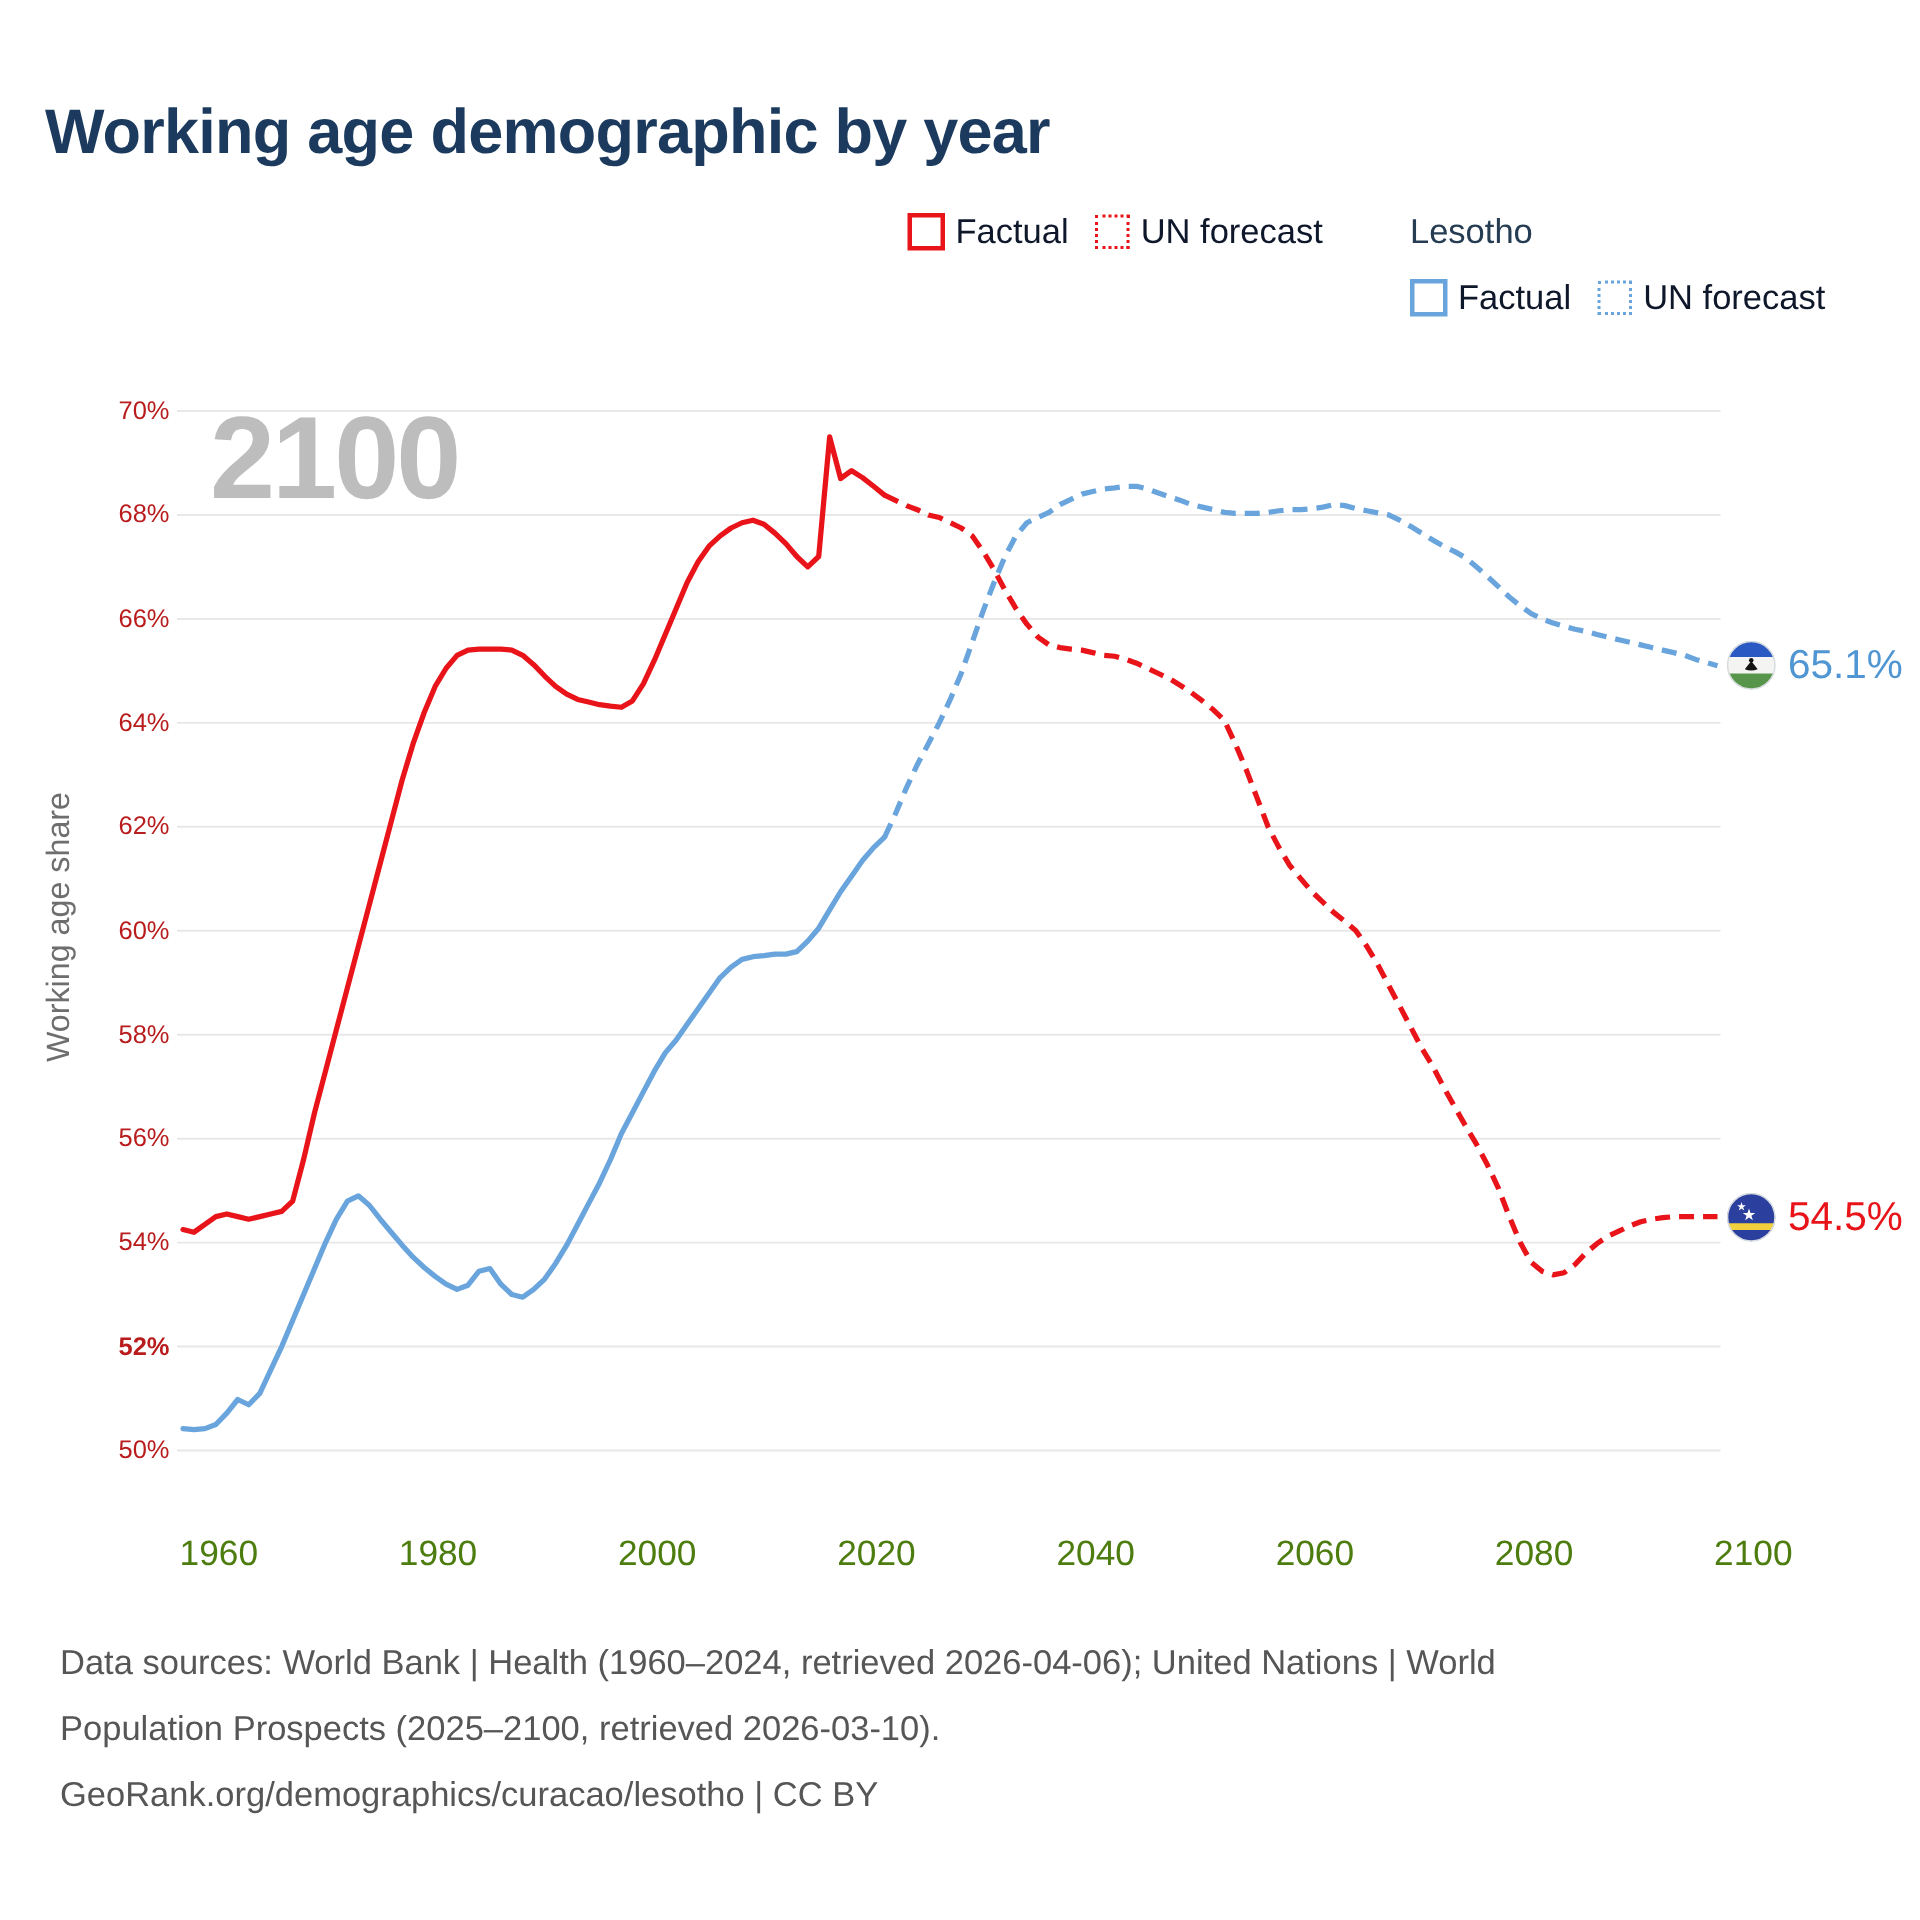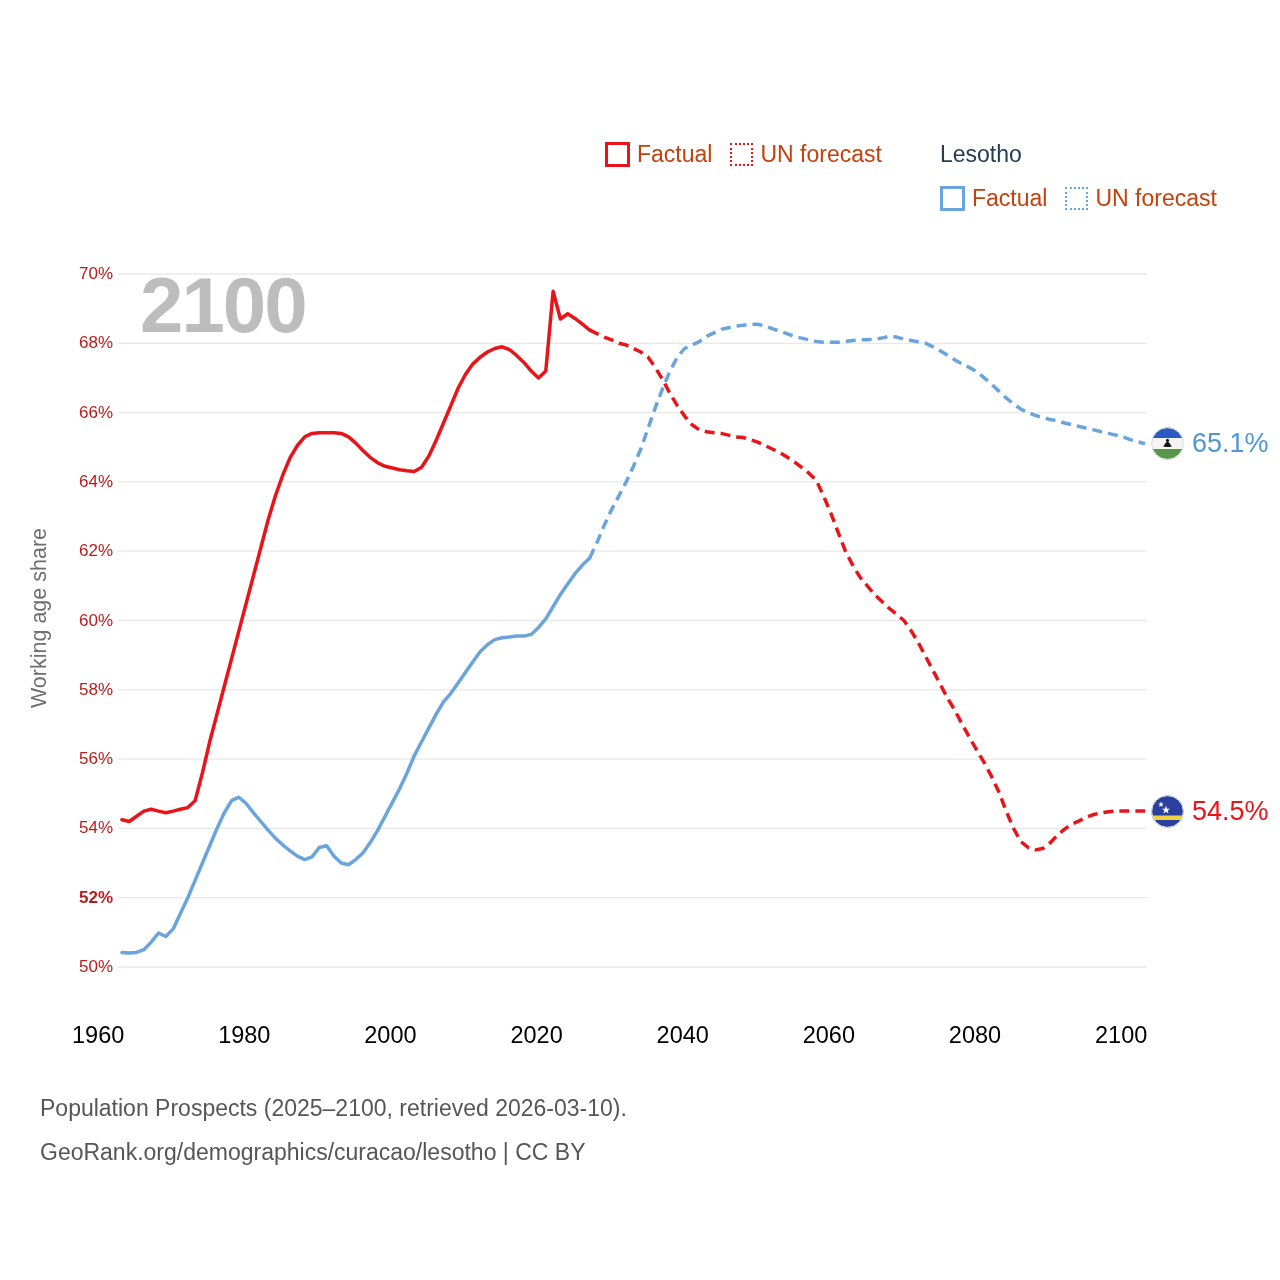--- a/index.html
+++ b/index.html
@@ -9,43 +9,44 @@
          color:#1b3a5e;letter-spacing:-0.5px;white-space:nowrap;}
   
   .legend-group{position:absolute;top:141px;}
   #legend-curacao{left:605px;}
   #legend-lesotho{left:940px;}
   .legend-header{font-size:23px;color:#253c52;line-height:26px;margin-bottom:18px;}
   .legend-items{display:flex;align-items:center;}
   .swatch{width:19px;height:19px;background:#fff;display:inline-block;flex:none;}
   .swatch.solid{border:3px solid #000;}
   .swatch.dotted{border:2.5px dotted #000;}
-  .legend-label{font-size:23px;color:#c2410c;margin-left:7px;white-space:nowrap;}
+  .legend-label{font-size:23px;color:#0f172a;margin-left:7px;white-space:nowrap;}
   .item-gap{margin-left:18px;}
   
   .watermark{position:absolute;left:140px;top:266px;font-size:78px;font-weight:700;
              color:#bdbdbd;letter-spacing:-2px;line-height:1;}
   .ylabel{position:absolute;left:-111px;top:605px;width:300px;height:26px;text-align:center;
           font-size:21.5px;color:#6e6e6e;transform:rotate(-90deg);line-height:26px;}
   #plot{position:absolute;left:0;top:0;width:1280px;height:1280px;}
   .ytick{position:absolute;width:80px;text-align:right;font-size:17px;color:#b91c1c;
          line-height:28px;height:28px;}
-  .xtick{position:absolute;width:100px;text-align:left;font-size:23.5px;color:#000000;
+  .xtick{position:absolute;width:100px;text-align:right;font-size:23.5px;color:#4d7c0f;
          line-height:28px;height:28px;}
   
   .end-label{position:absolute;display:flex;align-items:center;height:33px;}
   .end-label .pct{font-size:27px;font-weight:400;margin-left:8px;line-height:33px;white-space:nowrap;}
   
   .footer{position:absolute;left:40px;top:1086px;font-size:23px;line-height:44px;color:#565656;}
 </style>
 </head>
 <body>
 
 <div id="stage">
 
+  <div class="title">Working age demographic by year</div>
 
   <div class="legend-group" id="legend-curacao">
     <div class="legend-items">
       <span class="swatch solid" style="border-color: rgb(232, 20, 25);"></span>
       <span class="legend-label">Factual</span>
       <span class="swatch dotted item-gap" style="border-color: rgb(232, 20, 25);"></span>
       <span class="legend-label">UN forecast</span>
     </div>
   </div>
 
@@ -133,17 +134,18 @@
         <rect x="0" y="20.5" width="33" height="4.5" fill="#f2cf3c"></rect>
         <polygon fill="#ffffff" transform="translate(10,9.5) scale(3.1)" points="0,-1 0.225,-0.31 0.95,-0.31 0.363,0.118 0.588,0.81 0,0.38 -0.588,0.81 -0.363,0.118 -0.95,-0.31 -0.225,-0.31"></polygon>
         <polygon fill="#ffffff" transform="translate(15,15) scale(4.4)" points="0,-1 0.225,-0.31 0.95,-0.31 0.363,0.118 0.588,0.81 0,0.38 -0.588,0.81 -0.363,0.118 -0.95,-0.31 -0.225,-0.31"></polygon>
       </g>
       <circle cx="16.5" cy="16.5" r="15.8" fill="none" stroke="#d7dce0" stroke-width="1"></circle>
     </svg>
     <span class="pct" style="color: rgb(232, 20, 25);">54.5%</span>
   </div>
 
   <div class="footer">
+    <div>Data sources: World Bank | Health (1960–2024, retrieved 2026-04-06); United Nations | World</div>
     <div>Population Prospects (2025–2100, retrieved 2026-03-10).</div>
     <div>GeoRank.org/demographics/curacao/lesotho | CC BY</div>
   </div>
 
 </div>
 
 </body></html>

